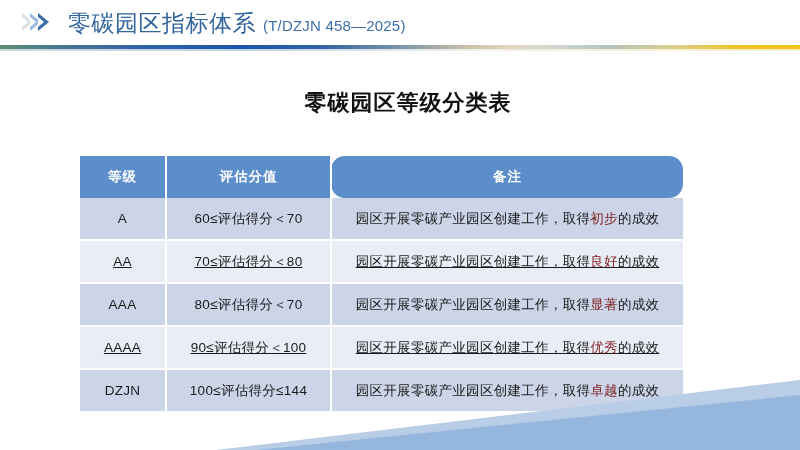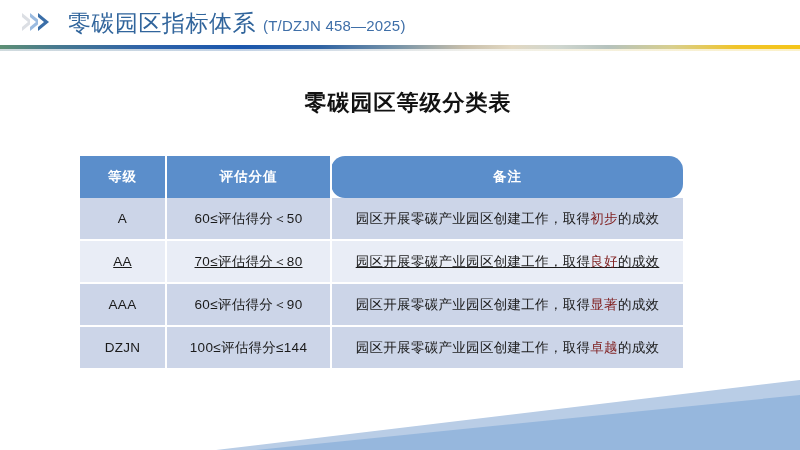--- a/index.html
+++ b/index.html
@@ -202,32 +202,37 @@
   <thead>
     <tr>
       <th>等级</th>
       <th>评估分值</th>
       <th>备注</th>
     </tr>
   </thead>
   <tbody>
     <tr class="odd">
       <td>A</td>
-      <td>60≤评估得分＜50</td>
+      <td>60≤评估得分＜70</td>
       <td><span>园区开展零碳产业园区创建工作，取得</span><span class="remark-hl">初步</span><span>的成效</span></td>
     </tr>
     <tr class="even">
       <td>AA</td>
       <td>70≤评估得分＜80</td>
       <td><span>园区开展零碳产业园区创建工作，取得</span><span class="remark-hl">良好</span><span>的成效</span></td>
     </tr>
     <tr class="odd">
       <td>AAA</td>
-      <td>60≤评估得分＜90</td>
+      <td>80≤评估得分＜70</td>
       <td><span>园区开展零碳产业园区创建工作，取得</span><span class="remark-hl">显著</span><span>的成效</span></td>
+    </tr>
+    <tr class="even">
+      <td>AAAA</td>
+      <td>90≤评估得分＜100</td>
+      <td><span>园区开展零碳产业园区创建工作，取得</span><span class="remark-hl">优秀</span><span>的成效</span></td>
     </tr>
     <tr class="odd">
       <td>DZJN</td>
       <td>100≤评估得分≤144</td>
       <td><span>园区开展零碳产业园区创建工作，取得</span><span class="remark-hl">卓越</span><span>的成效</span></td>
     </tr>
   </tbody>
 </table>
 
 <div id="deco-light"></div>

